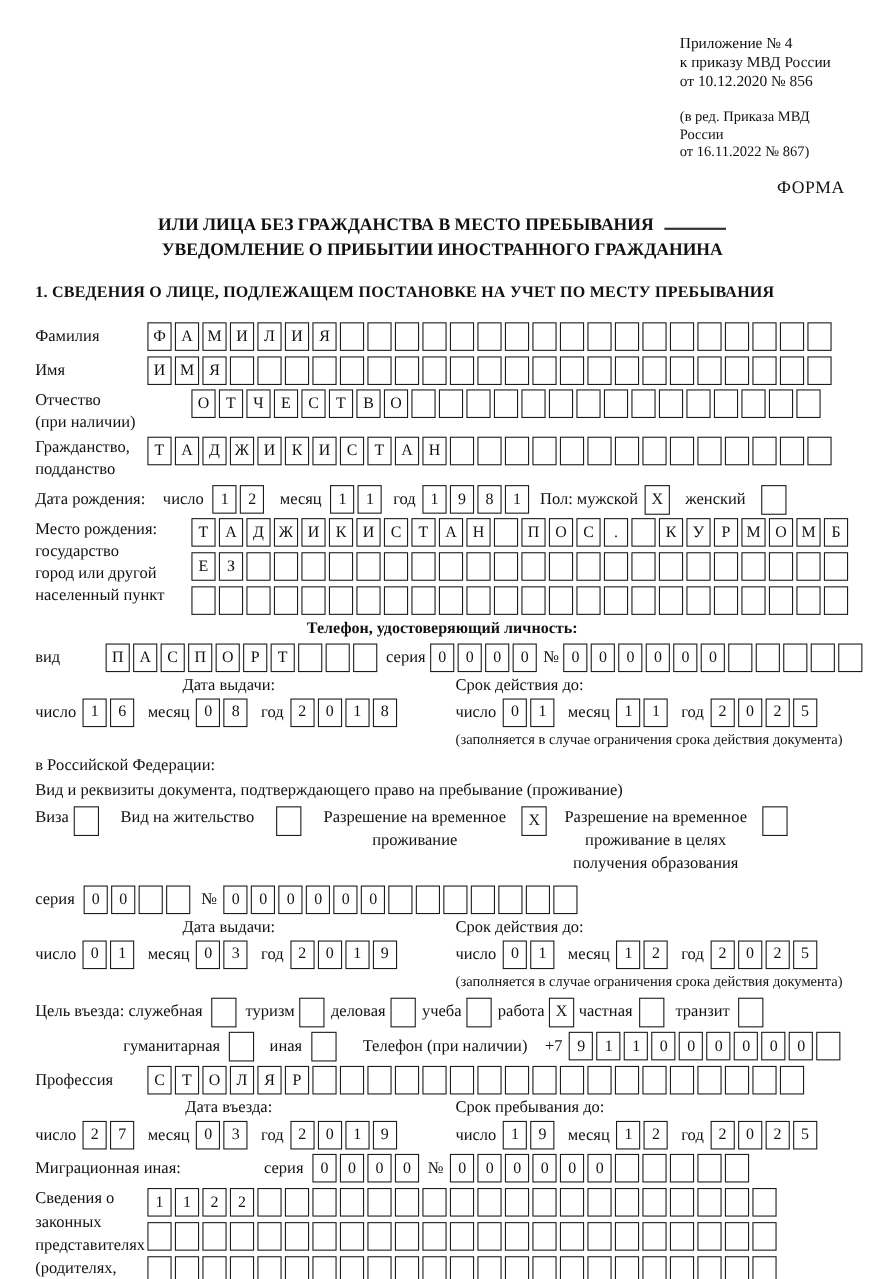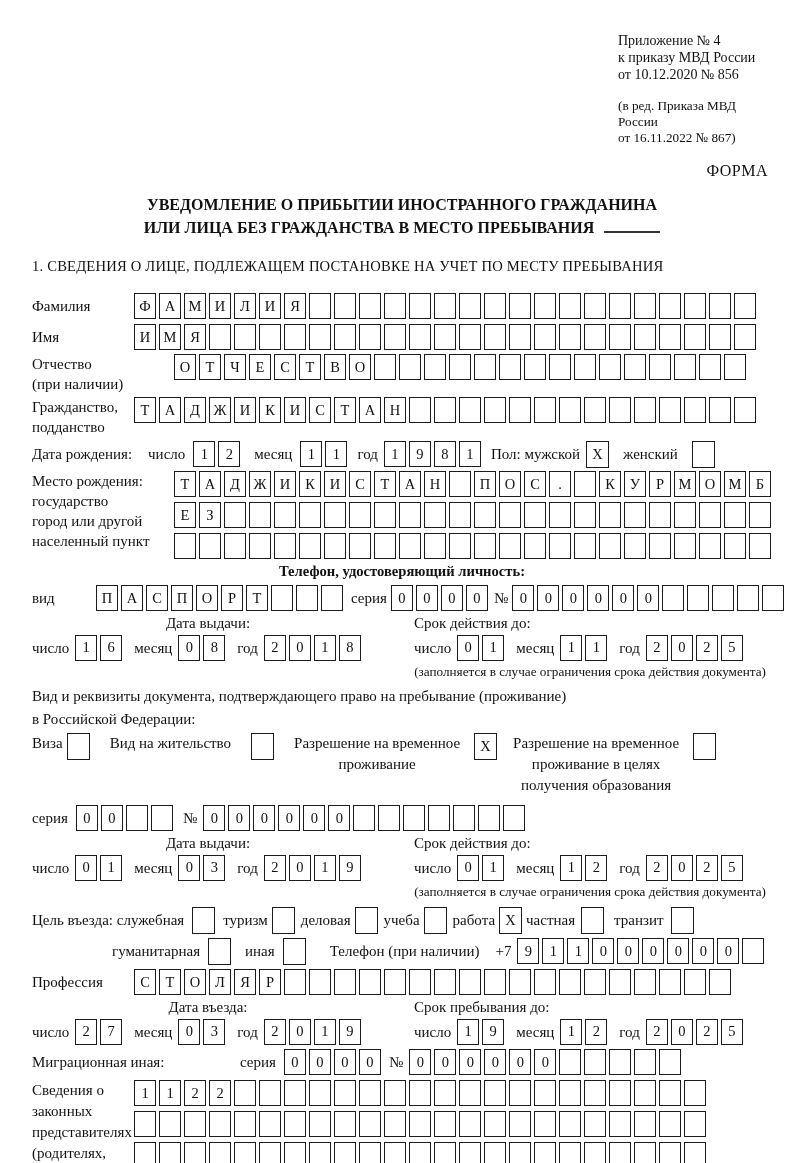--- a/index.html
+++ b/index.html
@@ -5,21 +5,21 @@
   *{box-sizing:border-box;margin:0;padding:0}
   html,body{width:800px;height:1163px;background:#ffffff;color:#111;
     font-family:"Liberation Serif","DejaVu Serif",serif;font-size:15px;overflow:hidden}
   .page{padding:32px 28px 16px 32px;position:relative}
 
   .appendix{margin-left:586px;font-size:14px;line-height:17px}
   .edition{margin-top:15px;font-size:13.2px;line-height:16px}
   .forma{text-align:right;font-weight:normal;font-size:16px;margin:16px 4px 0 0;letter-spacing:.5px}
   .title{text-align:center;font-weight:bold;font-size:16px;margin-top:13px;line-height:23px}
   .blank-line{display:inline-block;width:56px;height:13px;border-bottom:2px solid #333;margin-left:10px}
-  .sec-head{font-weight:normal;font-size:14.6px;margin-top:19px;margin-bottom:17px;letter-spacing:.2px}
+  .sec-head{font-weight:bold;font-size:14.6px;margin-top:19px;margin-bottom:17px;letter-spacing:.2px}
 
   .row{display:flex;align-items:center;margin-bottom:3px;min-height:28px}
   .row.top{align-items:flex-start}
   .lbl{flex:none;line-height:20px}
   .w70{width:64px}.w102{width:102px}.w142{width:142px}.w150{width:150px}
   .cells{display:inline-flex;gap:3px;flex:none}
   .cell{display:inline-flex;width:22px;height:26px;border:1.6px solid #1c1c1c;
     align-items:center;justify-content:center;font-size:14.5px;flex:none;background:#fff}
   .cb{width:23px;height:27px}
   .ml4{margin-left:4px}.ml6{margin-left:6px}.ml8{margin-left:8px}.ml10{margin-left:10px}
@@ -46,22 +46,22 @@
 <div class="page">
 
   <div class="appendix">
     <div>Приложение № 4<br>к приказу МВД России<br>от 10.12.2020 № 856</div>
     <div class="edition">(в ред. Приказа МВД России<br>от 16.11.2022 № 867)</div>
   </div>
 
   <div class="forma">ФОРМА</div>
 
   <div class="title">
+    <div><span>ИЛИ ЛИЦА БЕЗ ГРАЖДАНСТВА В МЕСТО ПРЕБЫВАНИЯ</span><span class="blank-line"></span></div>
     <div>УВЕДОМЛЕНИЕ О ПРИБЫТИИ ИНОСТРАННОГО ГРАЖДАНИНА</div>
-    <div><span>ИЛИ ЛИЦА БЕЗ ГРАЖДАНСТВА В МЕСТО ПРЕБЫВАНИЯ</span><span class="blank-line"></span></div>
   </div>
 
   <div class="sec-head">1. СВЕДЕНИЯ О ЛИЦЕ, ПОДЛЕЖАЩЕМ ПОСТАНОВКЕ НА УЧЕТ ПО МЕСТУ ПРЕБЫВАНИЯ</div>
 
   <div class="row">
     <span class="lbl w102">Фамилия</span>
     <span class="cells">
         <span class="cell">Ф</span>
         <span class="cell">А</span>
         <span class="cell">М</span>
@@ -368,22 +368,22 @@
       <span class="cells">
           <span class="cell">2</span>
           <span class="cell">0</span>
           <span class="cell">2</span>
           <span class="cell">5</span>
         </span>
     </span>
   </div>
   <div class="note">(заполняется в случае ограничения срока действия документа)</div>
 
+  <div class="plain">в Российской Федерации:</div>
   <div class="plain">Вид и реквизиты документа, подтверждающего право на пребывание (проживание)</div>
-  <div class="plain">в Российской Федерации:</div>
 
   <div class="row top permits">
     <span class="lbl">Виза</span>
     <span class="cell cb ml4"></span>
     <span class="lbl ml20">Вид на жительство</span>
     <span class="cell cb ml20"></span>
     <span class="multi ml20">Разрешение на временное<br>проживание</span>
     <span class="cell cb ml14">X</span>
     <span class="multi ml16">Разрешение на временное<br>проживание в целях<br>получения образования</span>
     <span class="cell cb ml14"></span>

